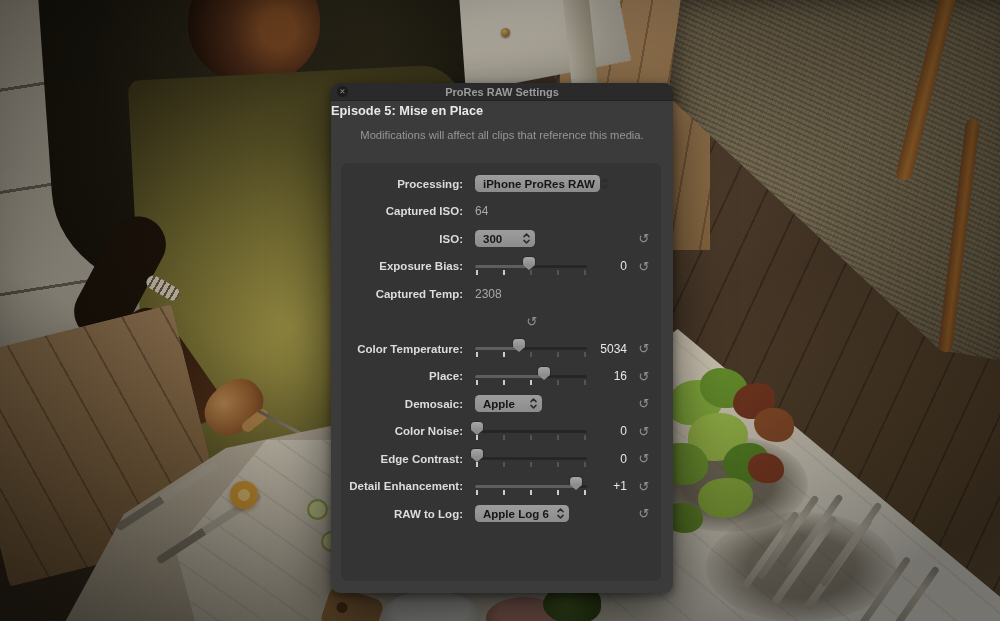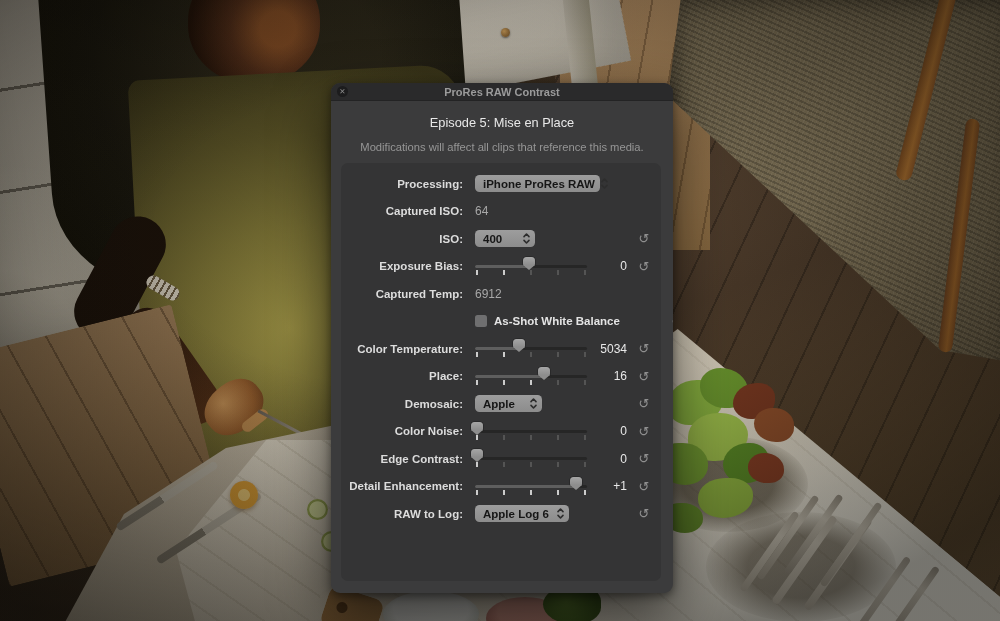--- a/index.html
+++ b/index.html
@@ -114,21 +114,21 @@
   
   .dialog{position:absolute;left:331px;top:83px;width:342px;height:510px;z-index:10;
     background:#3b3b3c;border-radius:9px;overflow:hidden;
     box-shadow:0 22px 55px rgba(0,0,0,.62),0 3px 10px rgba(0,0,0,.45);}
   .titlebar{height:17px;background:#2a2a2b;border-bottom:1px solid #232324;
     display:flex;align-items:center;justify-content:center;position:relative;}
   .window-title{font-size:11px;font-weight:700;color:#9b9b9b;}
   .close-btn{position:absolute;left:6px;top:3px;width:11px;height:11px;border-radius:50%;
     background:#1c1c1d;color:#8f8f8f;font-size:7.5px;font-weight:700;line-height:11px;text-align:center;
     font-family:"DejaVu Sans",sans-serif;cursor:default;}
-  .dlg-heading{margin-top:14px;text-align:center;font-size:12.8px;font-weight:400;color:#e8e8e8;}
+  .dlg-heading{margin-top:2px;font-size:12.8px;font-weight:700;color:#e8e8e8;}
   .dlg-subheading{margin-top:11px;text-align:center;font-size:11.2px;color:#969696;}
   .panel{position:absolute;left:10px;top:80px;width:320px;height:418px;box-sizing:border-box;
     background:#343435;border-radius:7px;padding:11px 0 0 7px;
     display:flex;flex-direction:column;gap:8.5px;}
   .row{display:flex;align-items:center;height:19px;}
   .row-label{flex:0 0 127px;box-sizing:border-box;padding-right:12px;text-align:right;
     font-size:11.5px;font-weight:700;color:#dcdcdc;white-space:nowrap;}
   .row-control{flex:0 0 112px;height:19px;position:relative;display:flex;align-items:center;}
   .row-value{flex:0 0 40px;text-align:right;font-size:12px;color:#e8e8e8;}
   .row-reset{flex:0 0 34px;display:flex;justify-content:center;align-items:center;}
@@ -216,21 +216,21 @@
       <div class="utensil" style="left: 836px; top: 592px; width: 92px; height: 7px; transform: rotate(-55deg); background: linear-gradient(90deg, rgb(181, 174, 160), rgb(221, 215, 200) 70%, rgb(181, 174, 160));"></div>
       <div class="utensil" style="left: 868px; top: 600px; width: 88px; height: 7px; transform: rotate(-55deg); background: linear-gradient(90deg, rgb(165, 158, 144), rgb(221, 215, 200) 70%, rgb(165, 158, 144));"></div>
     </div>
   <div class="abs vignette-2"></div>
   <div class="abs vignette-1"></div>
 </div>
 
 <div class="dialog">
   <div class="titlebar">
     <span class="close-btn">✕</span>
-    <span class="window-title">ProRes RAW Contrast</span>
+    <span class="window-title">ProRes RAW Settings</span>
   </div>
   <div class="dlg-heading">Episode 5: Mise en Place</div>
   <div class="dlg-subheading">Modifications will affect all clips that reference this media.</div>
   <div class="panel">
     <div style="display:flex;flex-direction:column;gap:8.5px;">
         <div class="row">
           <div class="row-label">Processing:</div>
           <div class="row-control">
             <button class="popup" style="width: 125px;">
               <span>iPhone ProRes RAW</span>
@@ -250,21 +250,21 @@
           <div class="row-control">
             <span class="static-value">64</span>
           </div>
           <div class="row-value"></div>
           <div class="row-reset"></div>
         </div>
         <div class="row">
           <div class="row-label">ISO:</div>
           <div class="row-control">
             <button class="popup" style="width: 60px;">
-              <span>400</span>
+              <span>300</span>
               <span class="popup-chevron">
                 <svg width="9" height="13" viewBox="0 0 9 13">
                   <path d="M2 4.6 L4.5 2 L7 4.6" fill="none" stroke="#2d2d2d" stroke-width="1.6" stroke-linecap="round" stroke-linejoin="round"></path>
                   <path d="M2 8.4 L4.5 11 L7 8.4" fill="none" stroke="#2d2d2d" stroke-width="1.6" stroke-linecap="round" stroke-linejoin="round"></path>
                 </svg>
               </span>
             </button>
           </div>
           <div class="row-value"></div>
           <div class="row-reset">
@@ -289,31 +289,27 @@
             </div>
           </div>
           <div class="row-value">0</div>
           <div class="row-reset">
             <span class="reset-glyph">↺</span>
           </div>
         </div>
         <div class="row">
           <div class="row-label">Captured Temp:</div>
           <div class="row-control">
-            <span class="static-value">6912</span>
+            <span class="static-value">2308</span>
           </div>
           <div class="row-value"></div>
           <div class="row-reset"></div>
         </div>
         <div class="row">
           <div class="row-label"></div>
-          <div class="row-control">
-            <span class="checkbox"></span>
-            <span class="checkbox-label">As-Shot White Balance</span>
-          </div>
           <div class="row-value"></div>
           <div class="row-reset">
             <span class="reset-glyph">↺</span>
           </div>
         </div>
         <div class="row">
           <div class="row-label">Color Temperature:</div>
           <div class="row-control">
             <div class="slider">
               <div class="slider-track"></div>

